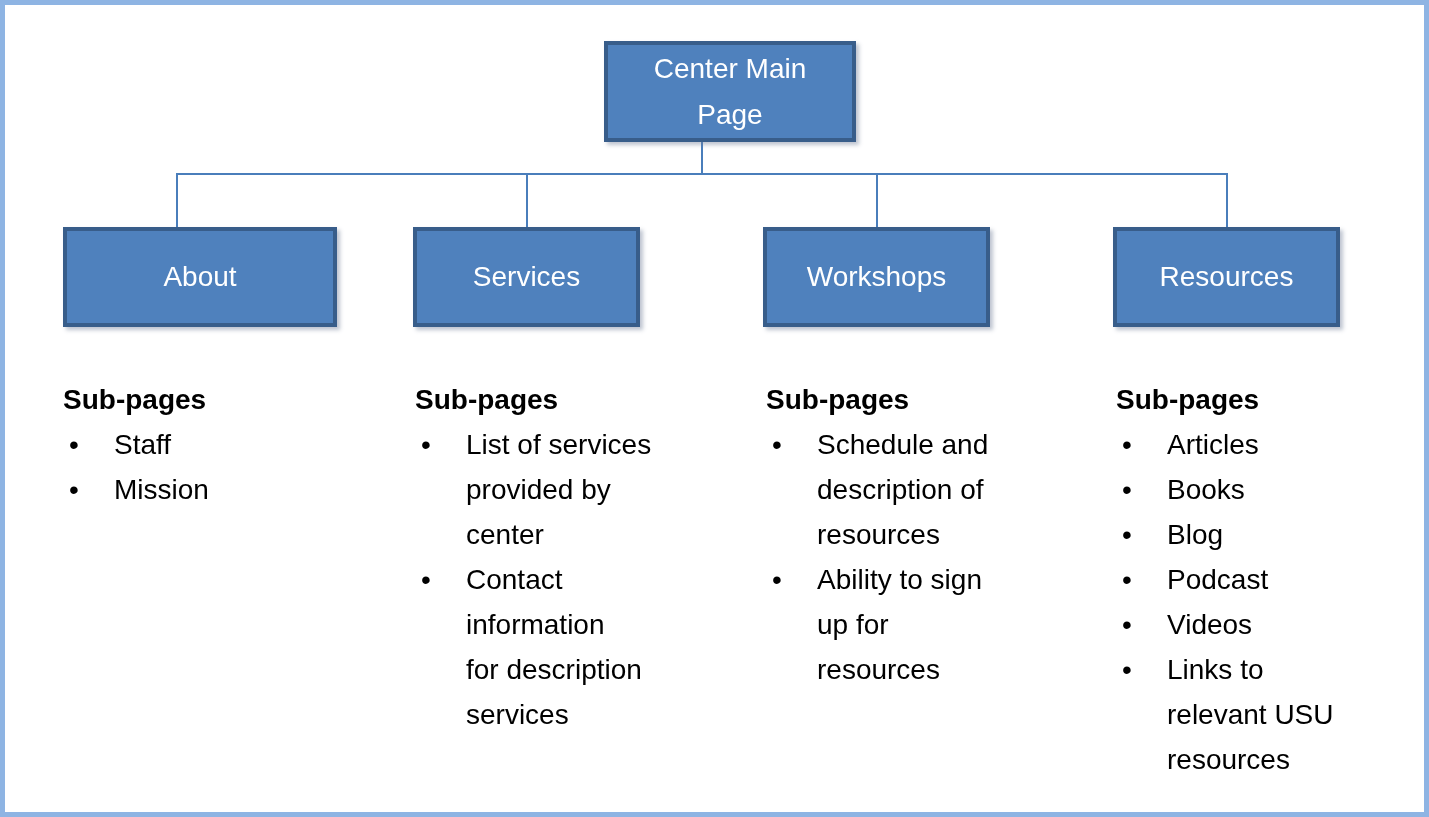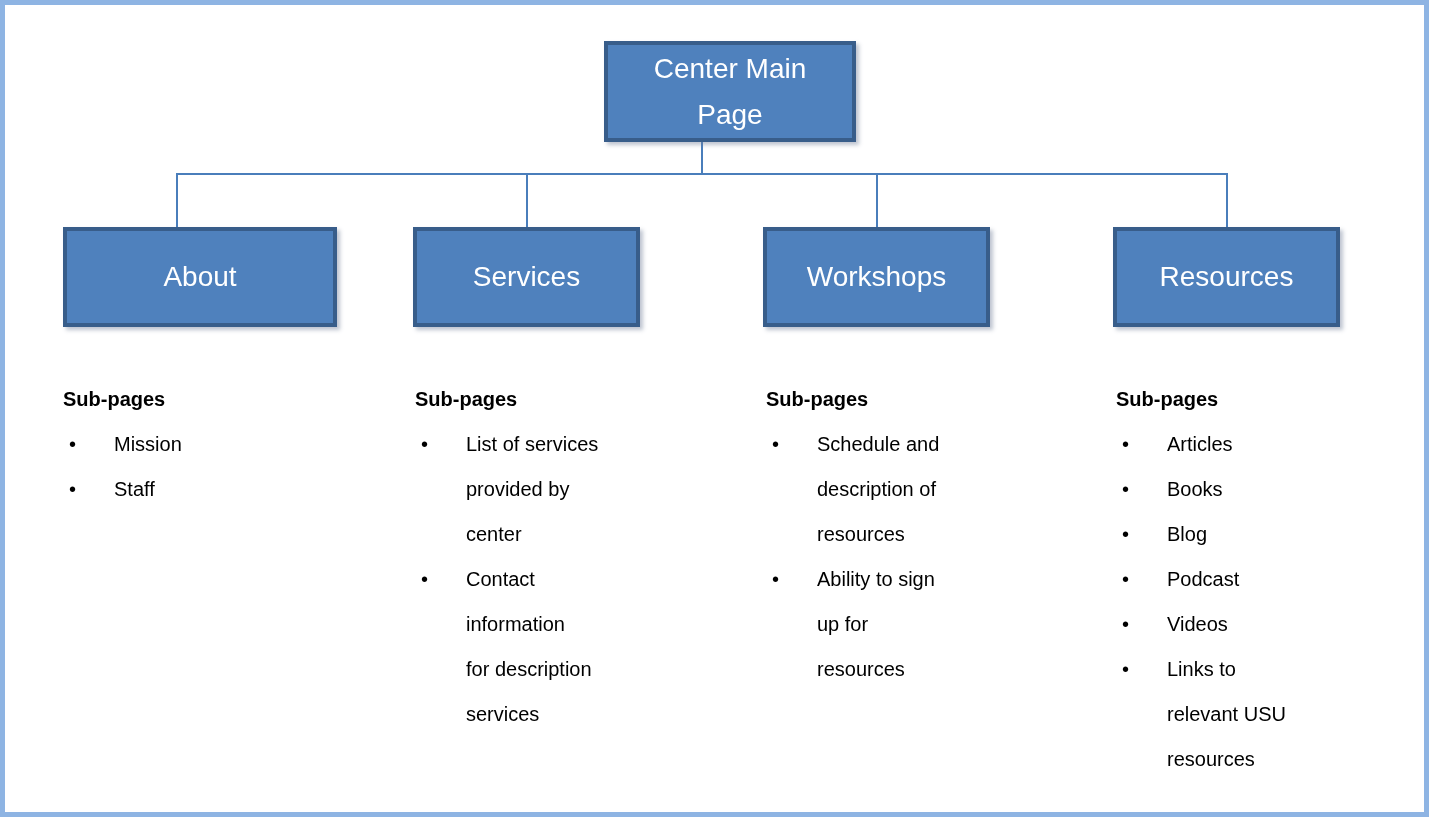--- a/index.html
+++ b/index.html
@@ -44,21 +44,21 @@
   #conn-drop-about     { left: 171px;  top: 170px; width: 2px;    height: 52px; }
   #conn-drop-services  { left: 521px;  top: 170px; width: 2px;    height: 52px; }
   #conn-drop-workshops { left: 871px;  top: 170px; width: 2px;    height: 52px; }
   #conn-drop-resources { left: 1221px; top: 170px; width: 2px;    height: 52px; }
 
   .col-list {
     position: absolute;
     top: 372px;
     width: 320px;
     color: #000000;
-    font-size: 20px;
+    font-size: 28px;
     line-height: 45px;
   }
   #list-about     { left: 58px;  }
   #list-services  { left: 410px; }
   #list-workshops { left: 761px; }
   #list-resources { left: 1111px;}
   .col-heading { font-weight: bold; }
   .col-list ul {
     list-style: none;
     margin: 0;
@@ -101,22 +101,22 @@
   <div class="node" id="node-workshops">
     <span>Workshops</span>
   </div>
   <div class="node" id="node-resources">
     <span>Resources</span>
   </div>
 
   <div class="col-list" id="list-about">
     <div class="col-heading">Sub-pages</div>
     <ul>
+      <li>Staff</li>
       <li>Mission</li>
-      <li>Staff</li>
     </ul>
   </div>
 
   <div class="col-list" id="list-services">
     <div class="col-heading">Sub-pages</div>
     <ul>
       <li>List of services
 provided by
 center</li>
       <li>Contact

